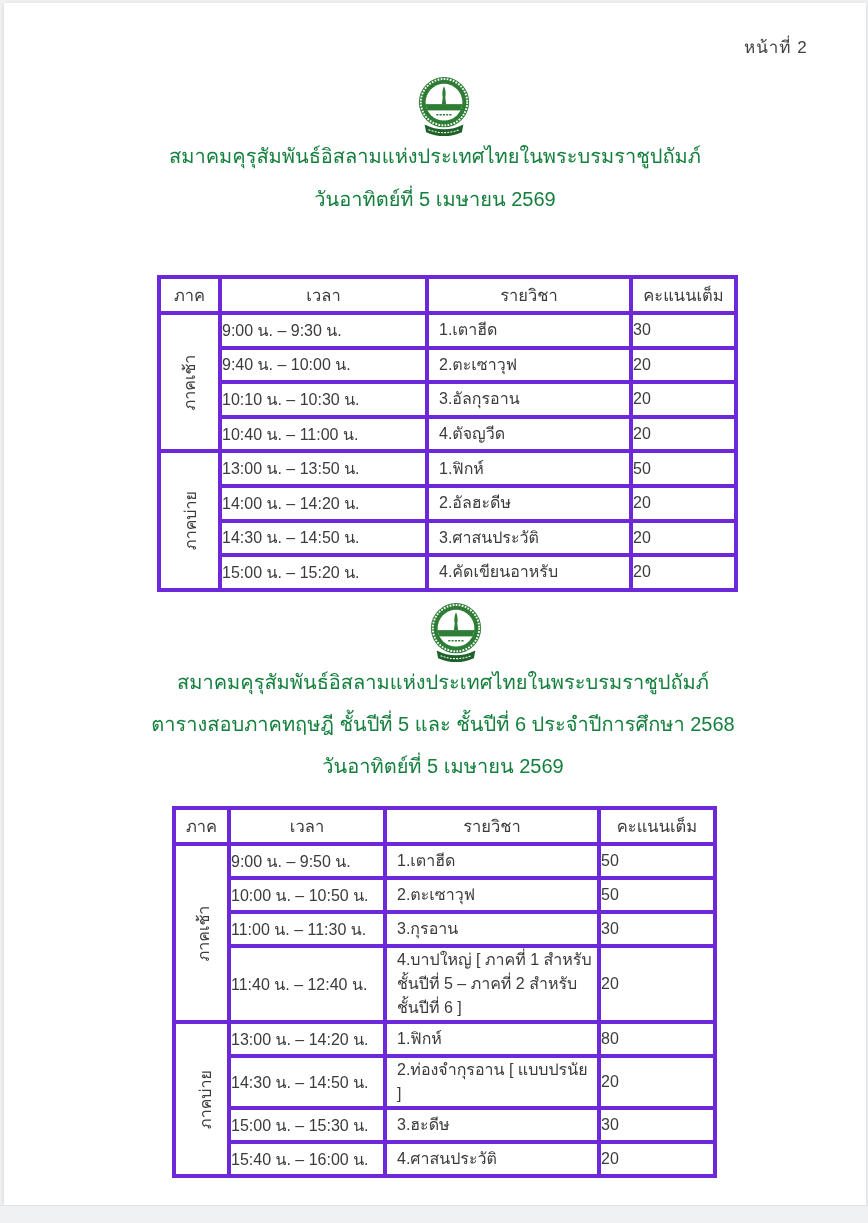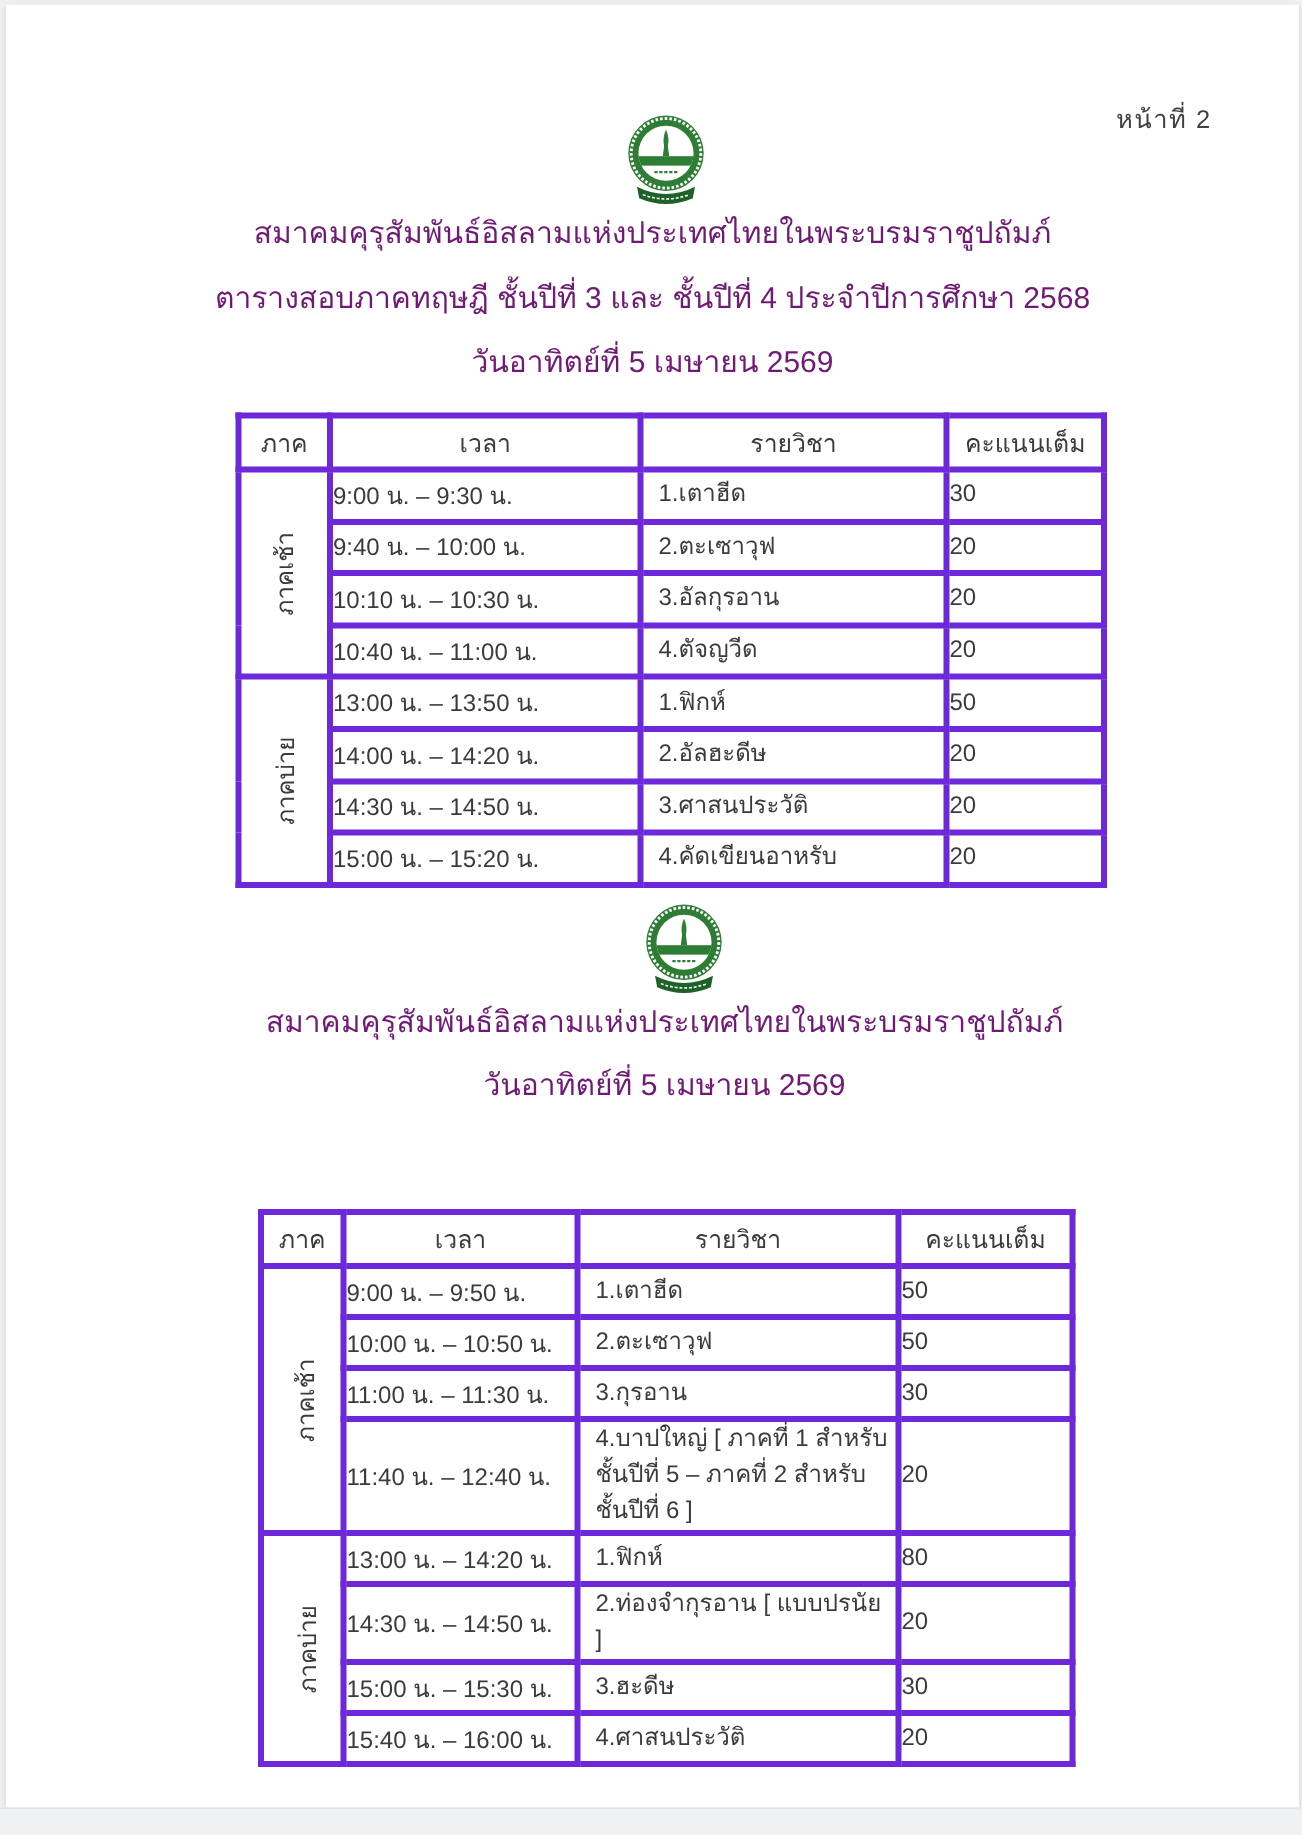--- a/index.html
+++ b/index.html
@@ -9,28 +9,28 @@
     font-family:"Liberation Sans","DejaVu Sans",sans-serif;
     color:#3b3b3b;overflow:hidden;
   }
   .page{
     position:absolute;left:4px;top:3px;width:862px;height:1202px;
     background:#ffffff;
     box-shadow:0 1px 4px rgba(0,0,0,0.12);
   }
   .page-number{
     position:absolute;top:30px;left:740px;
-    font-size:17px;letter-spacing:1px;color:#414141;margin-top:32px;
+    font-size:17px;letter-spacing:1px;color:#414141;
   }
   .logo{position:absolute;width:58px;height:66px;}
   .logo-1{left:411px;top:72px;}
   .logo-2{left:423px;top:598px;}
   .titles{
     position:absolute;left:0;width:862px;text-align:center;
-    font-size:20px;line-height:43px;color:#701a75;
+    font-size:20px;line-height:43px;color:#15803d;
   }
   .titles-1{top:132px;}
   .titles-2{top:658px;line-height:42px;padding-left:16px;box-sizing:border-box;}
   table{
     position:absolute;border-collapse:collapse;table-layout:fixed;
     font-size:16px;color:#3b3b3b;
   }
   .t1{left:153px;top:272px;width:577px;}
   .t2{left:168px;top:803px;width:541px;}
   th,td{border:4px solid #6d28d9;padding:0;font-weight:normal;}
@@ -69,21 +69,20 @@
       </clipPath>
     <g clip-path="url(#clip-inner-1)">
       <rect x="10" y="29" width="40" height="6.5" fill="#2e7d35"></rect>
       <line x1="22" y1="40" x2="38" y2="40" stroke-width="1.6" stroke-dasharray="2.2 1.2" stroke="#2e7d35"></line>
     </g>
     <path d="M30 10.5 C28.4 14 27.8 18 28.7 22 L27.8 29 L32.2 29 L31.3 22 C32.2 18 31.6 14 30 10.5 Z" fill="#2e7d35"></path>
   </svg>
 
   <div class="titles titles-1">
     <div>สมาคมคุรุสัมพันธ์อิสลามแห่งประเทศไทยในพระบรมราชูปถัมภ์</div>
-    <div>ตารางสอบภาคทฤษฎี ชั้นปีที่ 3 และ ชั้นปีที่ 4 ประจำปีการศึกษา 2568</div>
     <div>วันอาทิตย์ที่ 5 เมษายน 2569</div>
   </div>
 
   <table class="t1">
     <colgroup>
         <col style="width:61px">
         <col style="width:207px">
         <col style="width:204px">
         <col style="width:105px">
       </colgroup>
@@ -150,20 +149,21 @@
       </clipPath>
     <g clip-path="url(#clip-inner-2)">
       <rect x="10" y="29" width="40" height="6.5" fill="#2e7d35"></rect>
       <line x1="22" y1="40" x2="38" y2="40" stroke-width="1.6" stroke-dasharray="2.2 1.2" stroke="#2e7d35"></line>
     </g>
     <path d="M30 10.5 C28.4 14 27.8 18 28.7 22 L27.8 29 L32.2 29 L31.3 22 C32.2 18 31.6 14 30 10.5 Z" fill="#2e7d35"></path>
   </svg>
 
   <div class="titles titles-2">
     <div>สมาคมคุรุสัมพันธ์อิสลามแห่งประเทศไทยในพระบรมราชูปถัมภ์</div>
+    <div>ตารางสอบภาคทฤษฎี ชั้นปีที่ 5 และ ชั้นปีที่ 6 ประจำปีการศึกษา 2568</div>
     <div>วันอาทิตย์ที่ 5 เมษายน 2569</div>
   </div>
 
   <table class="t2">
     <colgroup>
         <col style="width:55px">
         <col style="width:156px">
         <col style="width:214px">
         <col style="width:116px">
       </colgroup>

